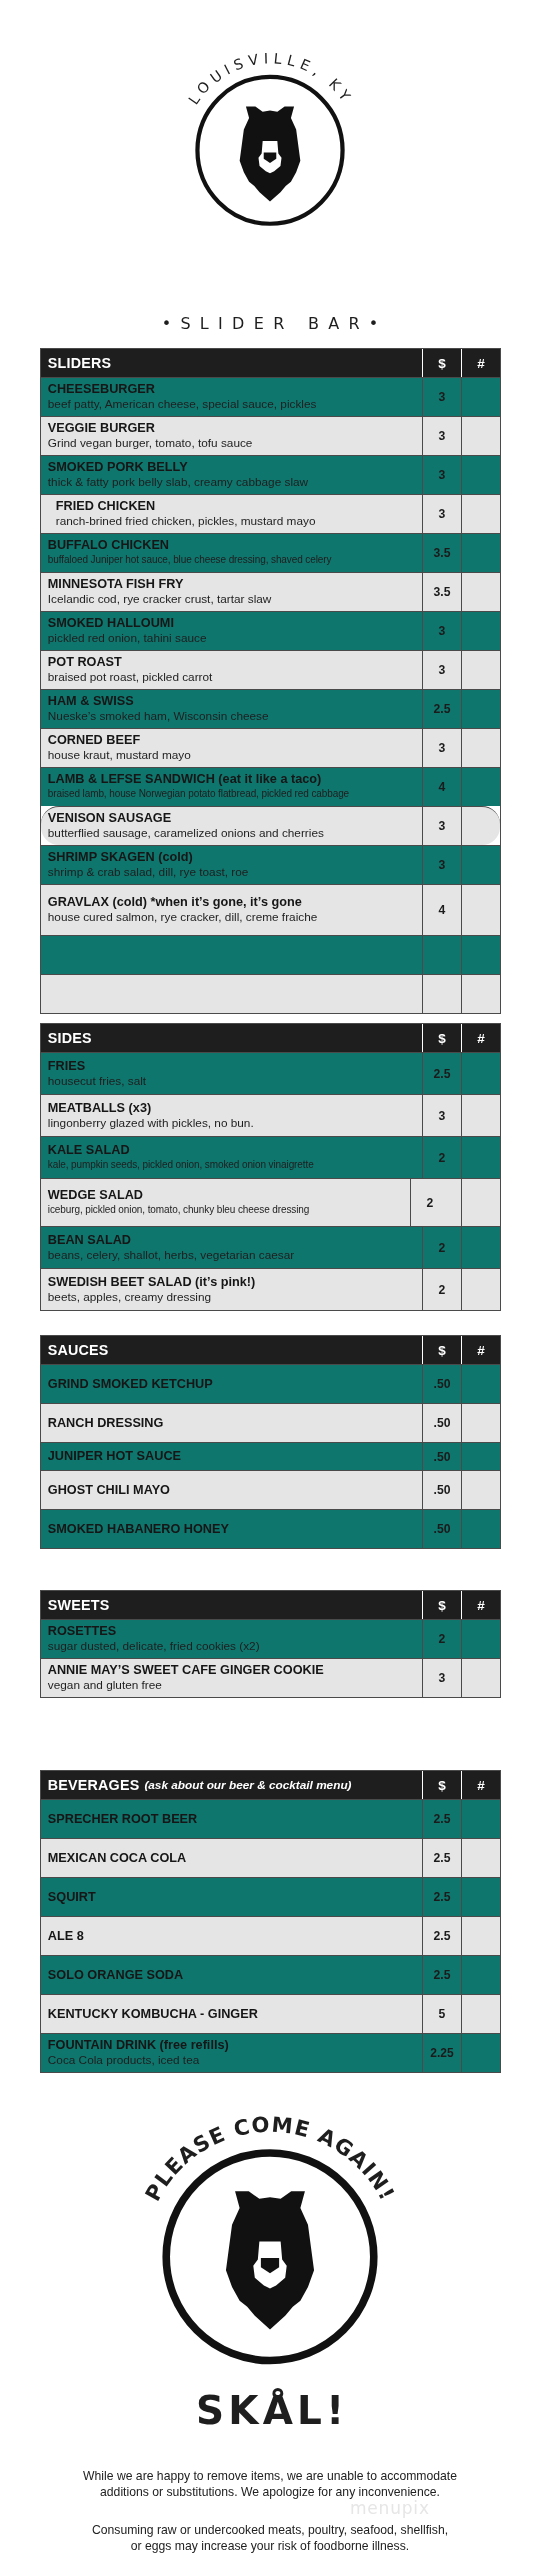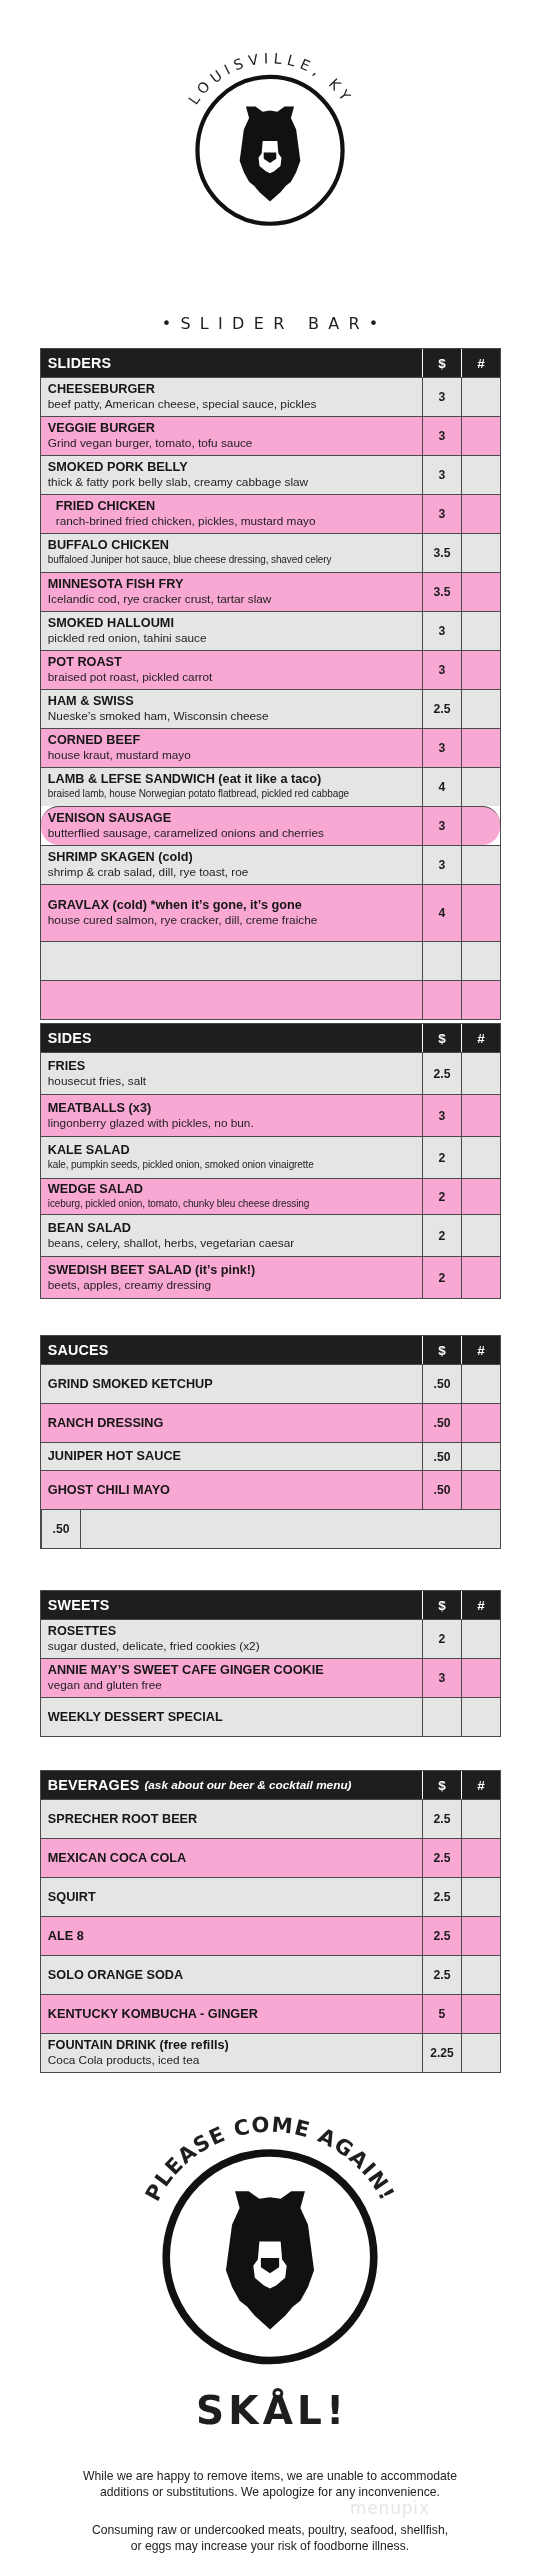--- a/index.html
+++ b/index.html
@@ -32,22 +32,22 @@
   .sec-header .c-name {
     flex: 1; padding-left: 6.8px; display: flex; align-items: center;
     font-family: "Liberation Sans", sans-serif; font-weight: bold; font-size: 14.3px;
     letter-spacing: 0.2px;
   }
   .sec-header .c-name .note { font-style: italic; font-weight: bold; font-size: 11.8px; margin-left: 5px; letter-spacing: 0; }
   .sec-header .c-price, .sec-header .c-qty {
     width: 39px; display: flex; align-items: center; justify-content: center;
     border-left: 1.7px solid #ffffff; font-weight: bold; font-size: 13.5px;
   }
-  .row { display: flex; border-top: 1.3px solid #4a4a4a; background: #e5e5e5; }
-  .row.alt { background: #f9a8d4; }
+  .row { display: flex; border-top: 1.3px solid #4a4a4a; background: #0f766e; }
+  .row.alt { background: #e5e5e5; }
   .row .c-name {
     flex: 1; padding-left: 6.8px; display: flex; flex-direction: column; justify-content: center;
     overflow: hidden;
   }
   .row .c-price, .row .c-qty {
     width: 39px; border-left: 1.3px solid #4a4a4a; display: flex; align-items: center;
     justify-content: center; font-weight: bold; font-size: 12.2px; color: #1b1b1b;
   }
   .item-name { font-weight: bold; font-size: 12.7px; line-height: 15px; white-space: nowrap; color: #161616; }
   .item-desc { font-size: 11.8px; line-height: 14.3px; white-space: nowrap; color: #1e1e1e; }
@@ -196,21 +196,21 @@
         <div class="c-qty"></div>
       </div>
       <div class="row" style="height: 39px;">
         <div class="c-name">
           <div class="item-name">SHRIMP SKAGEN (cold)</div>
           <div class="item-desc">shrimp &amp; crab salad, dill, rye toast, roe</div>
         </div>
         <div class="c-price">3</div>
         <div class="c-qty"></div>
       </div>
-      <div class="row alt" style="height: 57px;">
+      <div class="row alt" style="height: 51px;">
         <div class="c-name">
           <div class="item-name">GRAVLAX (cold) *when it’s gone, it’s gone</div>
           <div class="item-desc">house cured salmon, rye cracker, dill, creme fraiche</div>
         </div>
         <div class="c-price">4</div>
         <div class="c-qty"></div>
       </div>
       <div class="row" style="height: 39px;">
         <div class="c-name"></div>
         <div class="c-price"></div>
@@ -248,21 +248,21 @@
         <div class="c-qty"></div>
       </div>
       <div class="row" style="height: 42px;">
         <div class="c-name">
           <div class="item-name">KALE SALAD</div>
           <div class="item-desc small">kale, pumpkin seeds, pickled onion, smoked onion vinaigrette</div>
         </div>
         <div class="c-price">2</div>
         <div class="c-qty"></div>
       </div>
-      <div class="row alt" style="height: 36px;">
+      <div class="row alt" style="height: 48px; gap: 12px;">
         <div class="c-name">
           <div class="item-name">WEDGE SALAD</div>
           <div class="item-desc small">iceburg, pickled onion, tomato, chunky bleu cheese dressing</div>
         </div>
         <div class="c-price">2</div>
         <div class="c-qty"></div>
       </div>
       <div class="row" style="height: 42px;">
         <div class="c-name">
           <div class="item-name">BEAN SALAD</div>
@@ -311,20 +311,23 @@
         <div class="c-qty"></div>
       </div>
       <div class="row alt" style="height: 39px;">
         <div class="c-name">
           <div class="item-name">GHOST CHILI MAYO</div>
         </div>
         <div class="c-price">.50</div>
         <div class="c-qty"></div>
       </div>
       <div class="row" style="height: 39px;">
+        <div class="c-name">
+          <div class="item-name">SMOKED HABANERO HONEY</div>
+        </div>
         <div class="c-price">.50</div>
         <div class="c-qty"></div>
       </div>
     </div>
 </div>
 
 <div class="menu-section" style="top:1590px;">
   <div class="sec-header">
     <div class="c-name">SWEETS</div>
     <div class="c-price">$</div>
@@ -338,27 +341,20 @@
         </div>
         <div class="c-price">2</div>
         <div class="c-qty"></div>
       </div>
       <div class="row alt" style="height: 39px;">
         <div class="c-name">
           <div class="item-name">ANNIE MAY’S SWEET CAFE GINGER COOKIE</div>
           <div class="item-desc">vegan and gluten free</div>
         </div>
         <div class="c-price">3</div>
-        <div class="c-qty"></div>
-      </div>
-      <div class="row" style="height: 39px;">
-        <div class="c-name">
-          <div class="item-name">WEEKLY DESSERT SPECIAL</div>
-        </div>
-        <div class="c-price"></div>
         <div class="c-qty"></div>
       </div>
     </div>
 </div>
 
 <div class="menu-section" style="top:1770px;">
   <div class="sec-header">
     <div class="c-name">
       <span>BEVERAGES</span>
       <span class="note">(ask about our beer &amp; cocktail menu)</span>

